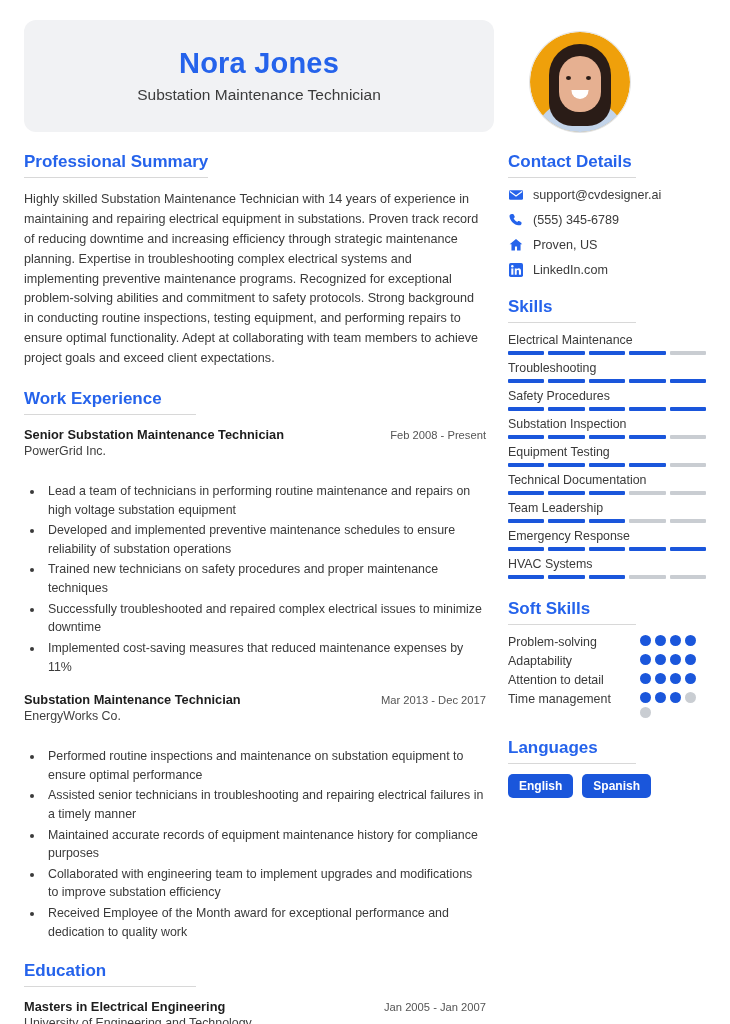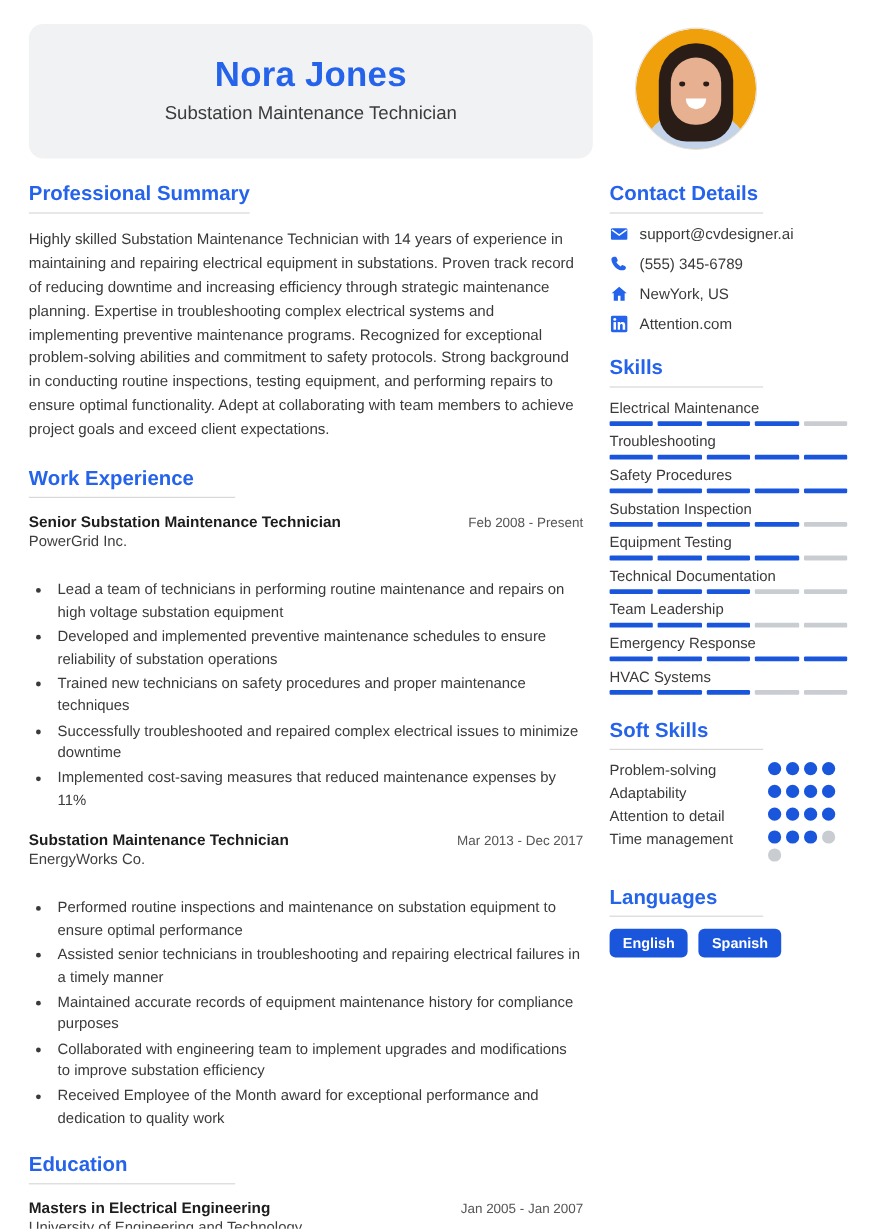--- a/index.html
+++ b/index.html
@@ -6,21 +6,21 @@
   html, body {
     width: 730px; height: 1024px;
     background: #ffffff;
     font-family: "Liberation Sans", sans-serif;
     color: #333333;
     overflow: hidden;
   }
   .page { position: relative; width: 730px; height: 1024px; padding: 20px 24px; }
 
   
-  .top { display: flex; align-items: flex-start; gap: 14px; }
+  .top { display: flex; align-items: flex-end; gap: 14px; }
   .namecard {
     width: 470px; height: 112px; background: #f1f2f4; border-radius: 12px;
     display: flex; flex-direction: column; align-items: center; justify-content: center;
   }
   .name { font-size: 29px; font-weight: bold; color: #2563eb; letter-spacing: .2px; line-height: 1.1; }
   .role { font-size: 15.5px; color: #3b3b3b; margin-top: 7px; }
 
   .avatar {
     width: 100px; height: 100px; border-radius: 50%; overflow: hidden;
     margin-left: 22px; margin-top: 4px; position: relative; flex: none;
@@ -200,32 +200,32 @@
                 </svg>
               </span>
      <span class="ctext">(555) 345-6789</span>
             </div>
             <div class="contact-row">
               <span class="cicon">
                 <svg width="14" height="14" viewBox="0 0 16 16">
                   <path d="M8 1L0.8 7.2h2v7.2h4V9.6h2.4v4.8h4V7.2h2z" fill="#2563eb"></path>
                 </svg>
               </span>
-     <span class="ctext">NewYork, US</span>
+     <span class="ctext">Proven, US</span>
             </div>
             <div class="contact-row">
               <span class="cicon">
                 <svg width="14" height="14" viewBox="0 0 16 16">
                   <rect width="16" height="16" rx="2" fill="#2563eb"></rect>
                   <rect x="2.6" y="6.2" width="2.4" height="7.2" fill="#fff"></rect>
                   <circle cx="3.8" cy="3.6" r="1.4" fill="#fff"></circle>
                   <path d="M6.6 13.4V6.2h2.3v1c.5-.8 1.3-1.2 2.3-1.2 1.6 0 2.5 1 2.5 3v4.4h-2.4V9.4c0-1-.4-1.5-1.2-1.5s-1.3.5-1.3 1.5v4z" fill="#fff"></path>
                 </svg>
               </span>
-     <span class="ctext">Attention.com</span>
+     <span class="ctext">LinkedIn.com</span>
             </div>
           </div>
       </section>
 
       <section class="sec-gap">
         <h2 class="section">Skills</h2>
         <div id="skills-list">
             <div class="skill">
               <div class="skill-name">Electrical Maintenance</div>
      <div class="bar">

